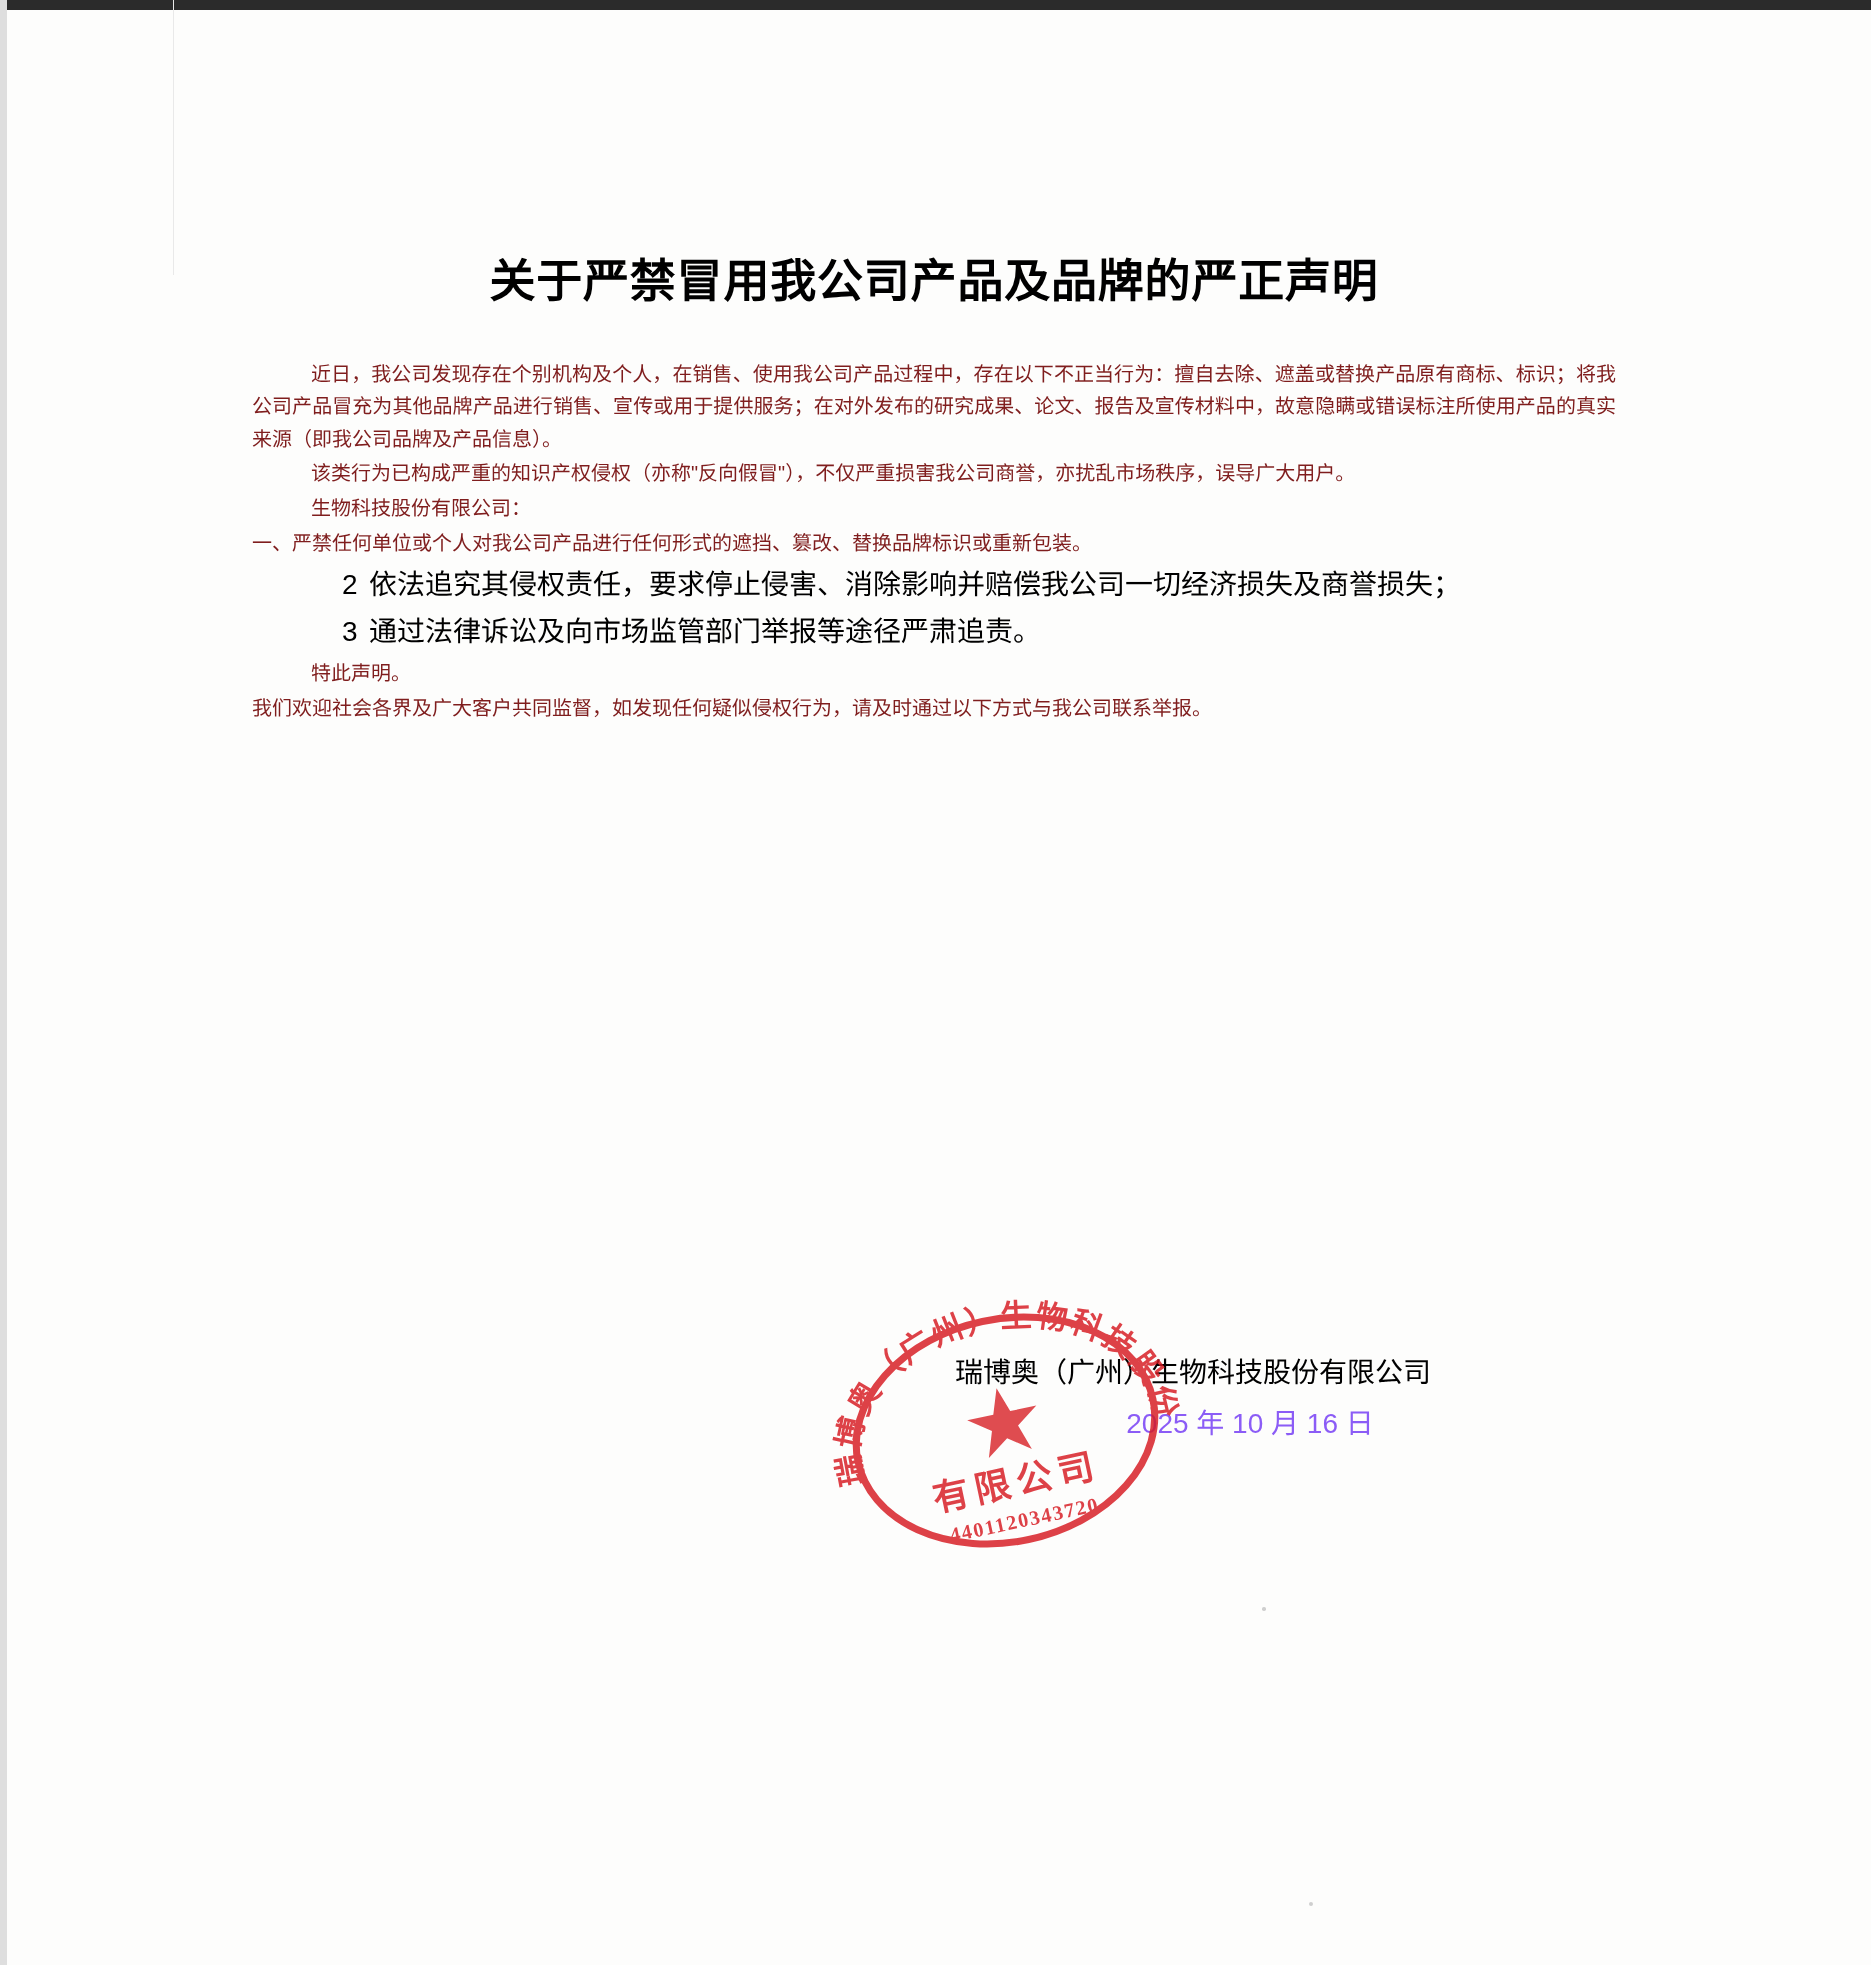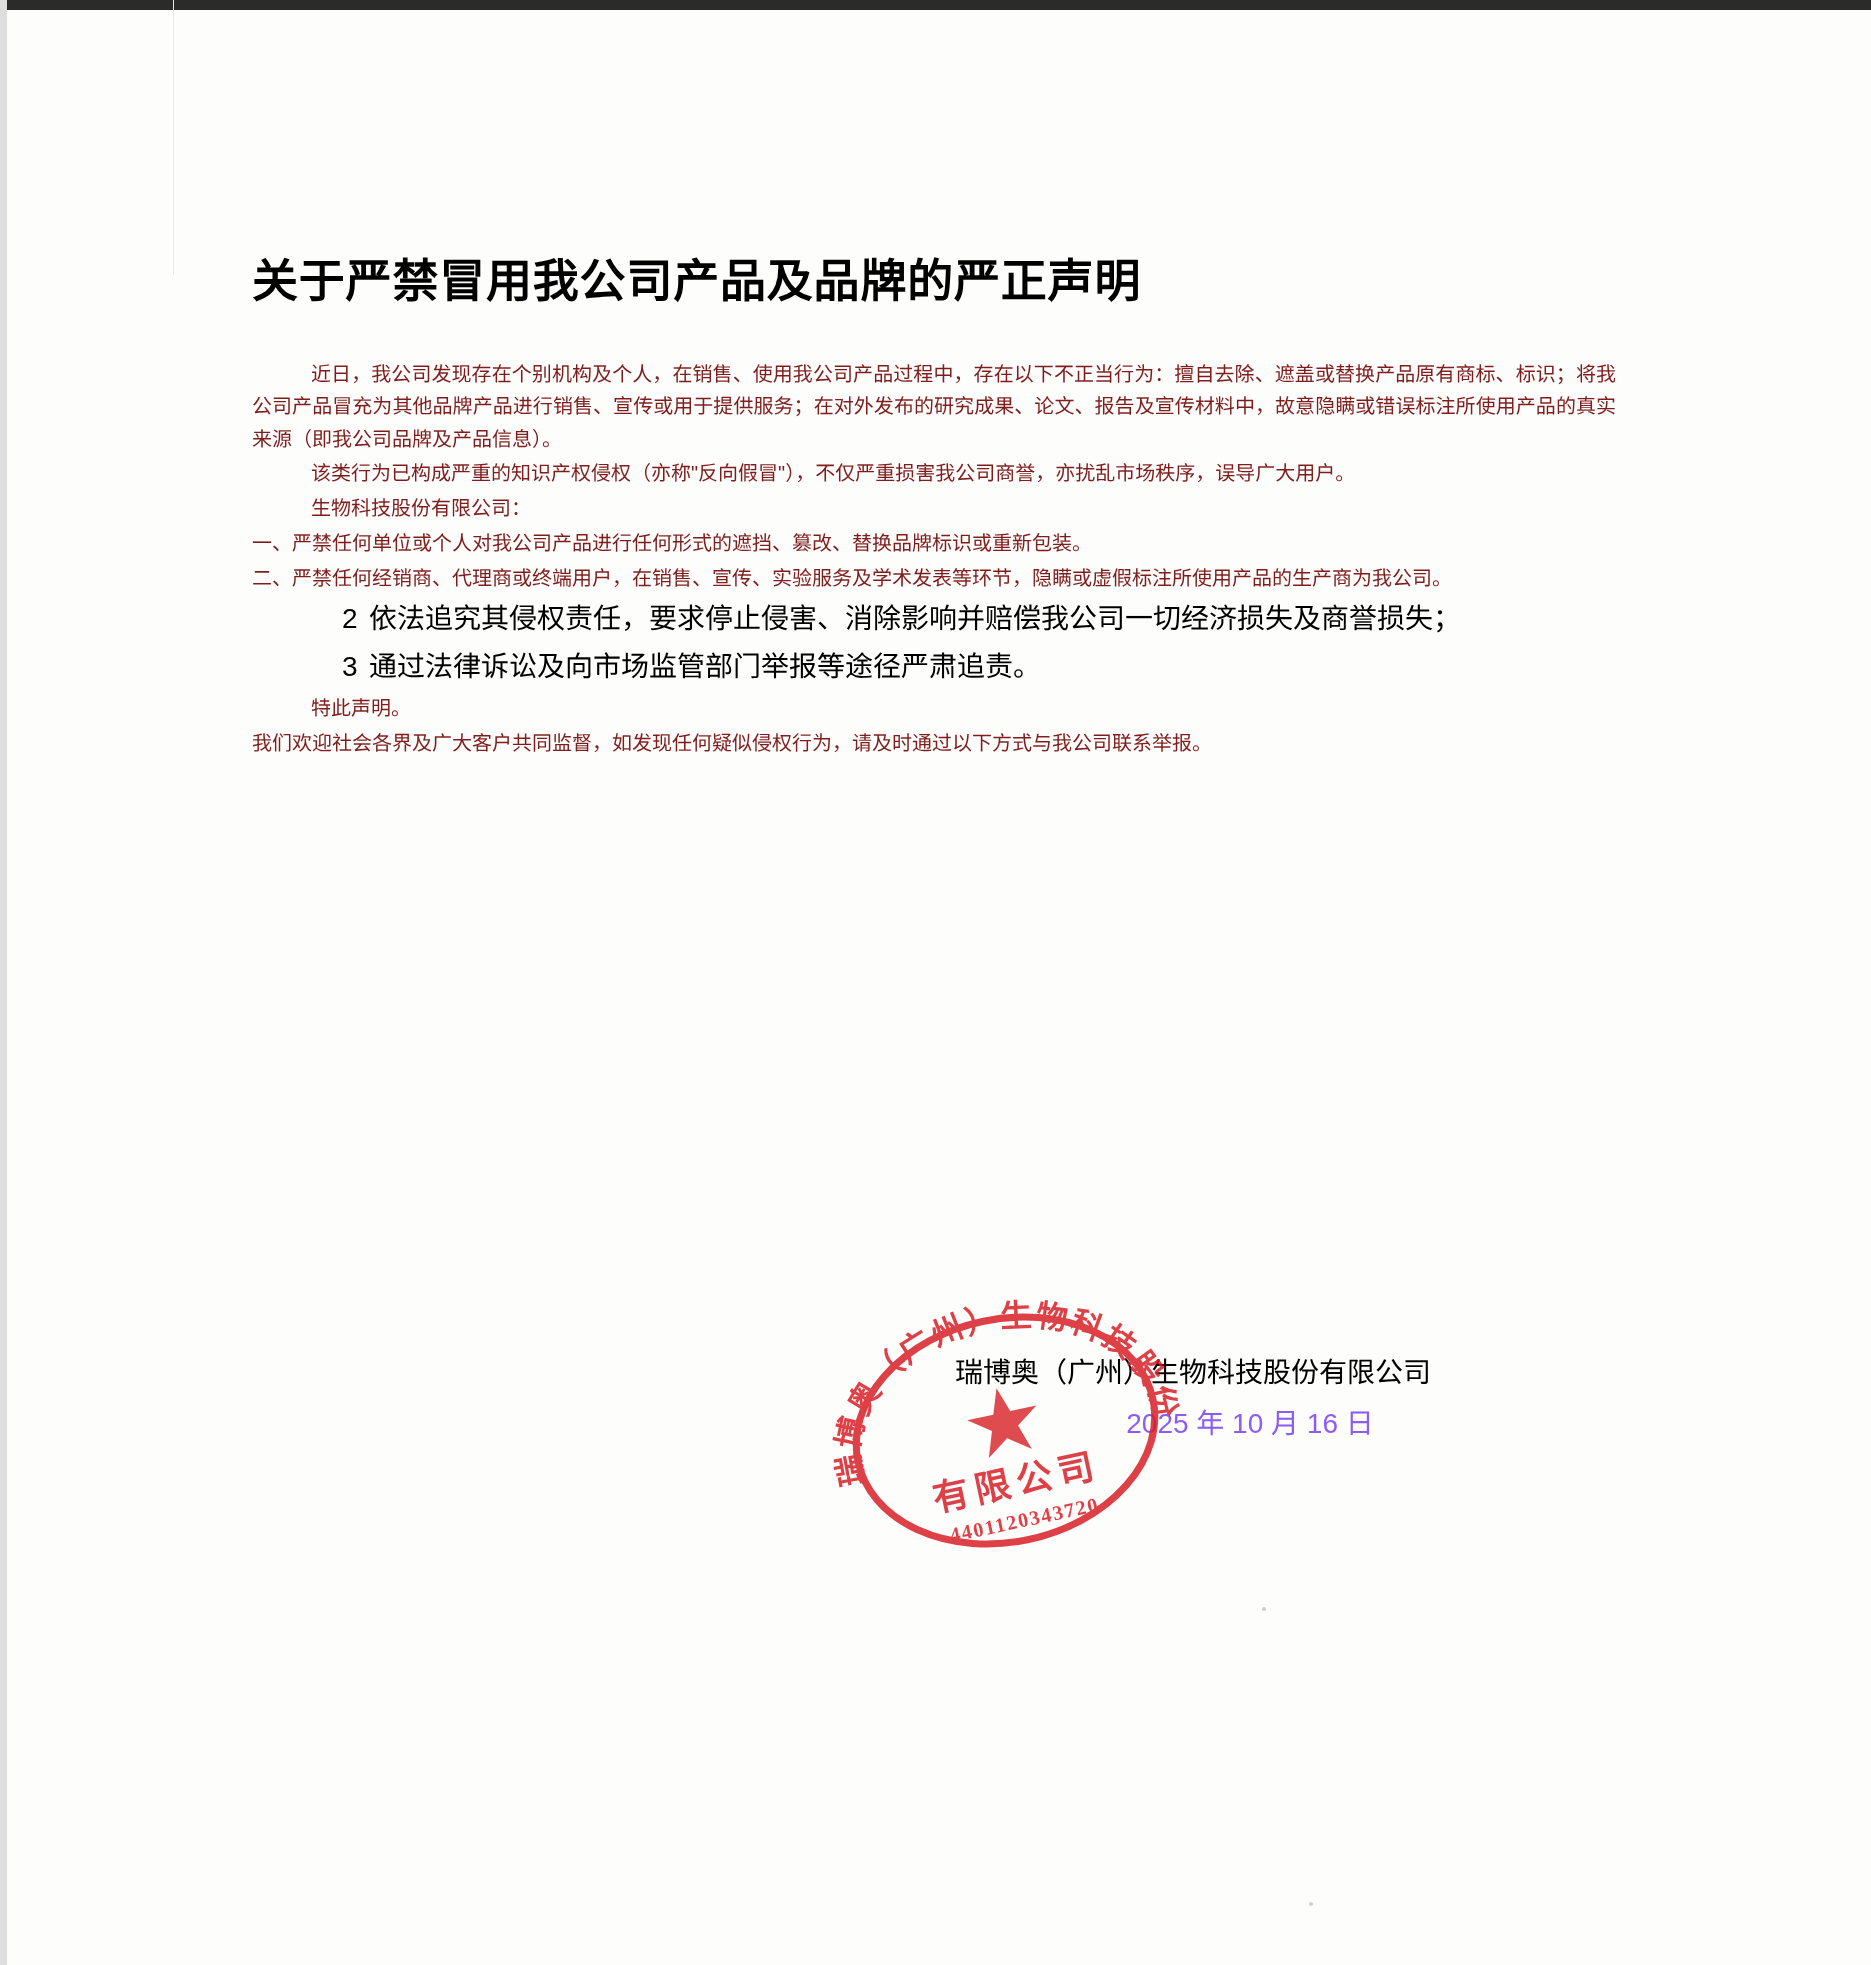--- a/index.html
+++ b/index.html
@@ -49,21 +49,21 @@
   .content {
     position: absolute;
     left: 252px;
     top: 252px;
     width: 1364px;
   }
 
   .doc-title {
     font-size: 46px;
     font-weight: bold;
-    text-align: left;
+    text-align: center;
     letter-spacing: 0.8px;
     color: #000;
     margin: 0 0 46px 0;
     line-height: 1.3;
   }
 
   p.para {
     font-size: 20px;
     line-height: 1.62;
     color: #7f1d1d;
@@ -143,21 +143,20 @@
 
   <div class="content">
 
     <h1 class="doc-title">关于严禁冒用我公司产品及品牌的严正声明</h1>
 
     <p class="para indent">近日，我公司发现存在个别机构及个人，在销售、使用我公司产品过程中，存在以下不正当行为：擅自去除、遮盖或替换产品原有商标、标识；将我公司产品冒充为其他品牌产品进行销售、宣传或用于提供服务；在对外发布的研究成果、论文、报告及宣传材料中，故意隐瞒或错误标注所使用产品的真实来源（即我公司品牌及产品信息）。</p>
     <p class="para indent">该类行为已构成严重的知识产权侵权（亦称"反向假冒"），不仅严重损害我公司商誉，亦扰乱市场秩序，误导广大用户。</p>
     <p class="para indent">生物科技股份有限公司：</p>
 
     <p class="para numbered">一、严禁任何单位或个人对我公司产品进行任何形式的遮挡、篡改、替换品牌标识或重新包装。</p>
-    <p class="para numbered">二、严禁任何经销商、代理商或终端用户，在销售、宣传、实验服务及学术发表等环节，隐瞒或虚假标注所使用产品的生产商为我公司。</p>
 
     <p class="sub-item">
       <span class="num">2</span><span>依法追究其侵权责任，要求停止侵害、消除影响并赔偿我公司一切经济损失及商誉损失；</span>
     </p>
     <p class="sub-item">
       <span class="num">3</span><span>通过法律诉讼及向市场监管部门举报等途径严肃追责。</span>
     </p>
 
     <p class="para indent">特此声明。</p>
     <p class="para">我们欢迎社会各界及广大客户共同监督，如发现任何疑似侵权行为，请及时通过以下方式与我公司联系举报。</p>

